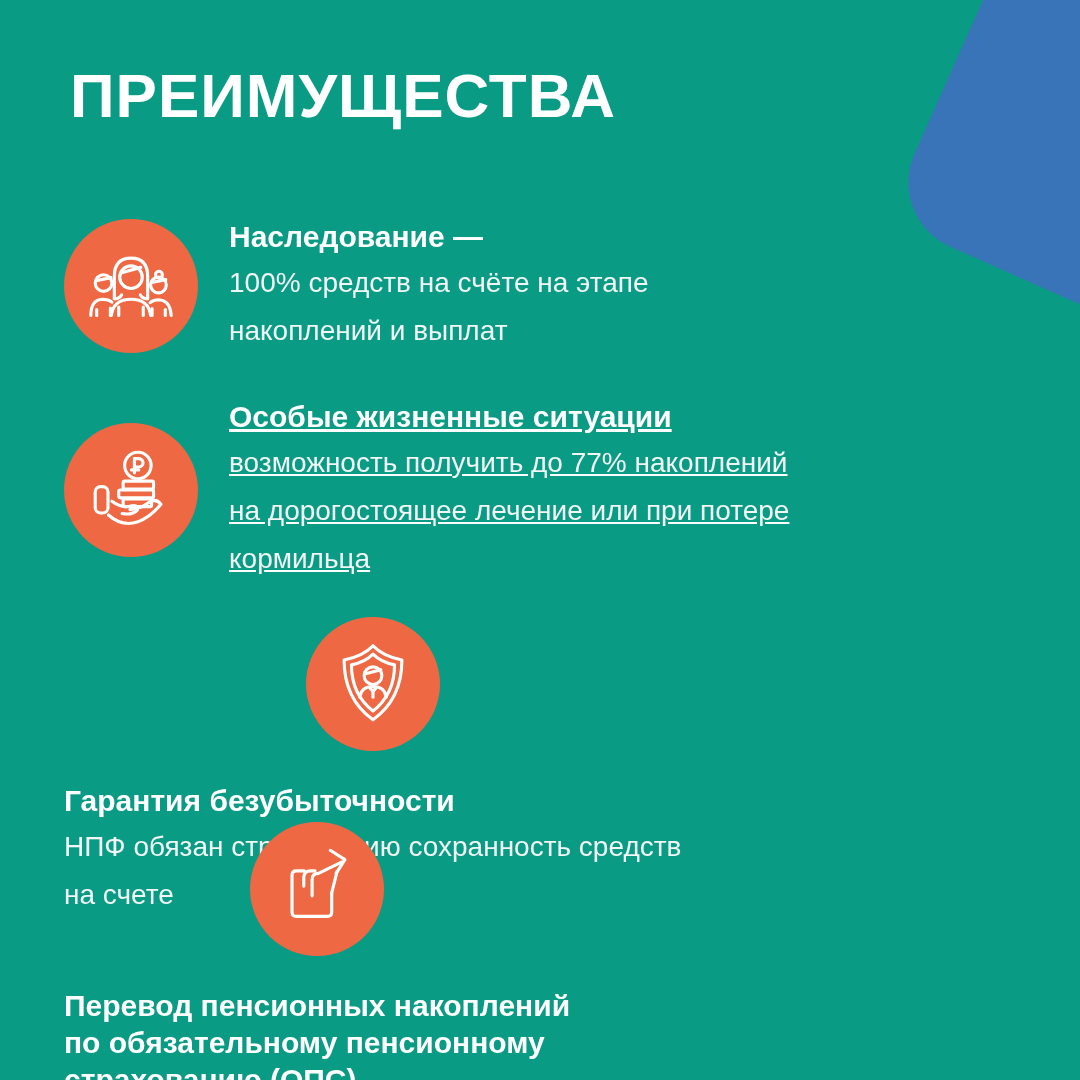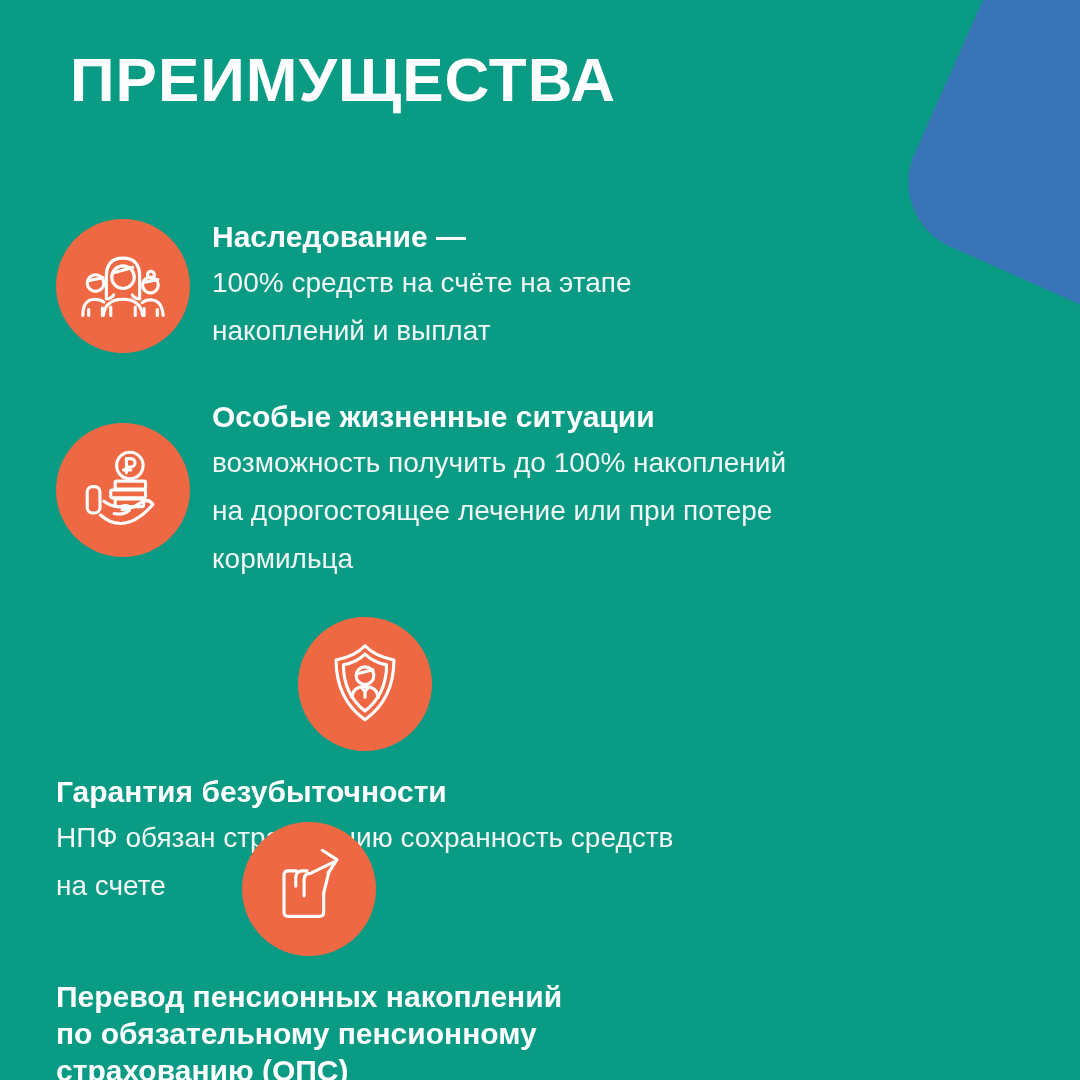--- a/index.html
+++ b/index.html
@@ -14,31 +14,31 @@
   body{
     position:relative;
     background:var(--background);
     font-family:"Liberation Sans","DejaVu Sans",sans-serif;
     color:#fff;
   }
   .accent-svg{
     position:absolute;left:0;top:0;z-index:0;pointer-events:none;
   }
   .title{
-    position:absolute;left:70px;top:44px;z-index:2;
+    position:absolute;left:70px;top:60px;z-index:2;
     font-size:62px;font-weight:bold;letter-spacing:1px;
     color:var(--heading-text);
   }
   .item{
-    position:absolute;left:56px;z-index:2;
-    display:flex;align-items:center;gap:22px;
+    position:absolute;left:64px;z-index:2;
+    display:flex;align-items:center;gap:31px;
     height:134px;
   }
   .item-1{top:219px;}
-  .item-2{top:423px;}
+  .item-2{top:423px;text-decoration:underline;}
   .item-3{top:617px;flex-direction:column;}
   .item-4{top:822px;flex-direction:column;}
   .icon-circle{
     flex:none;width:134px;height:134px;border-radius:50%;
     background:var(--icon-orange);
     display:flex;align-items:center;justify-content:center;
   }
   .icon-circle svg{width:98px;height:98px;display:block;}
   .icon-stroke{
     fill:none;stroke:#fff;stroke-width:3.2;
@@ -108,21 +108,21 @@
         <rect x="37.5" y="50" width="35.5" height="8" rx="1.5"></rect>
         <rect x="42" y="59" width="29" height="8" rx="1.5"></rect>
         <rect x="13.5" y="46.5" width="13" height="27" rx="5.5"></rect>
         <path d="M30.5,61.5 Q40,68.5 48.5,66.5 Q57.5,64 56.5,70.5 Q51,76 41,74"></path>
         <path d="M27,75.5 Q41,88 57,82.5 Q70,77.5 80.5,64.5 Q75,57.5 67,63.5 Q59,69.5 49,70"></path>
       </g>
     </svg>
   </div>
   <div class="item-text">
     <div class="item-heading">Особые жизненные ситуации</div>
-    <div class="item-body">возможность получить до 100% накоплений
+    <div class="item-body">возможность получить до 77% накоплений
 на дорогостоящее лечение или при потере
 кормильца</div>
   </div>
 </div>
 
 <div class="item item-3">
   <div class="icon-circle">
     <svg viewBox="0 0 100 100">
       <g class="icon-stroke">
         <path d="M50,11 C43,18.5 31,23.5 20.5,25.5 C20.5,47 27,70 50,86.5 C73,70 79.5,47 79.5,25.5 C69,23.5 57,18.5 50,11 Z"></path>

